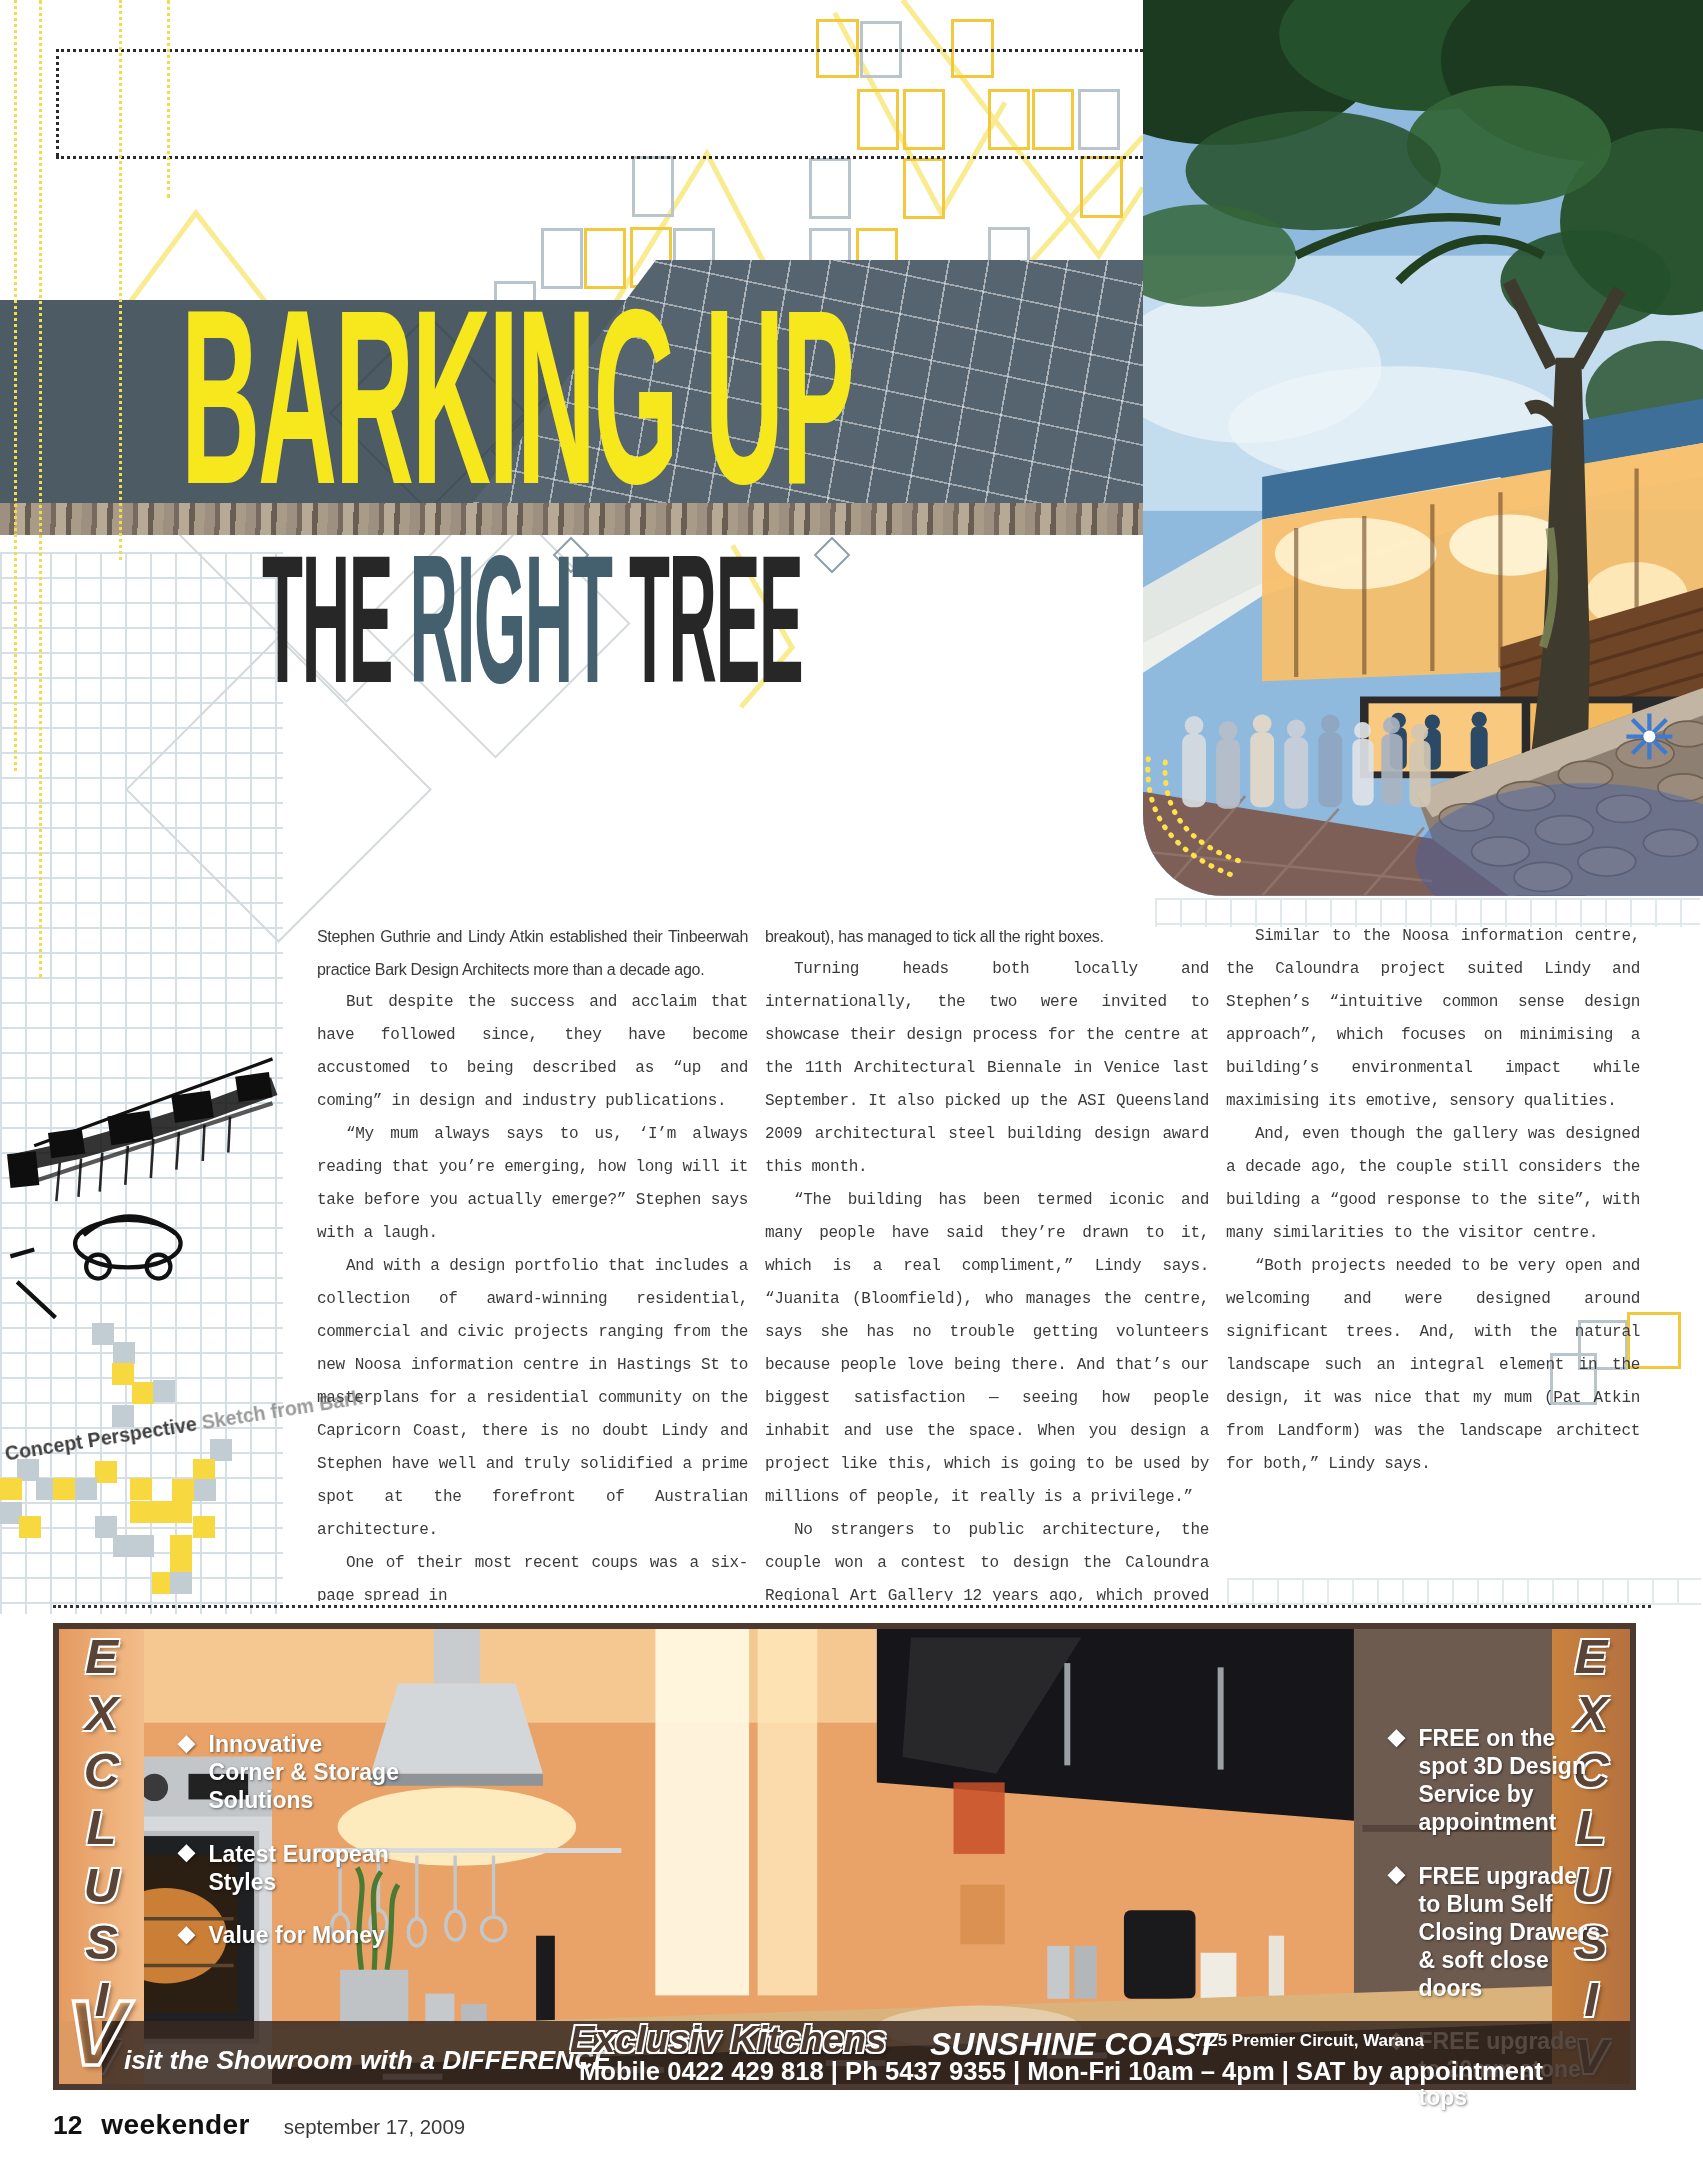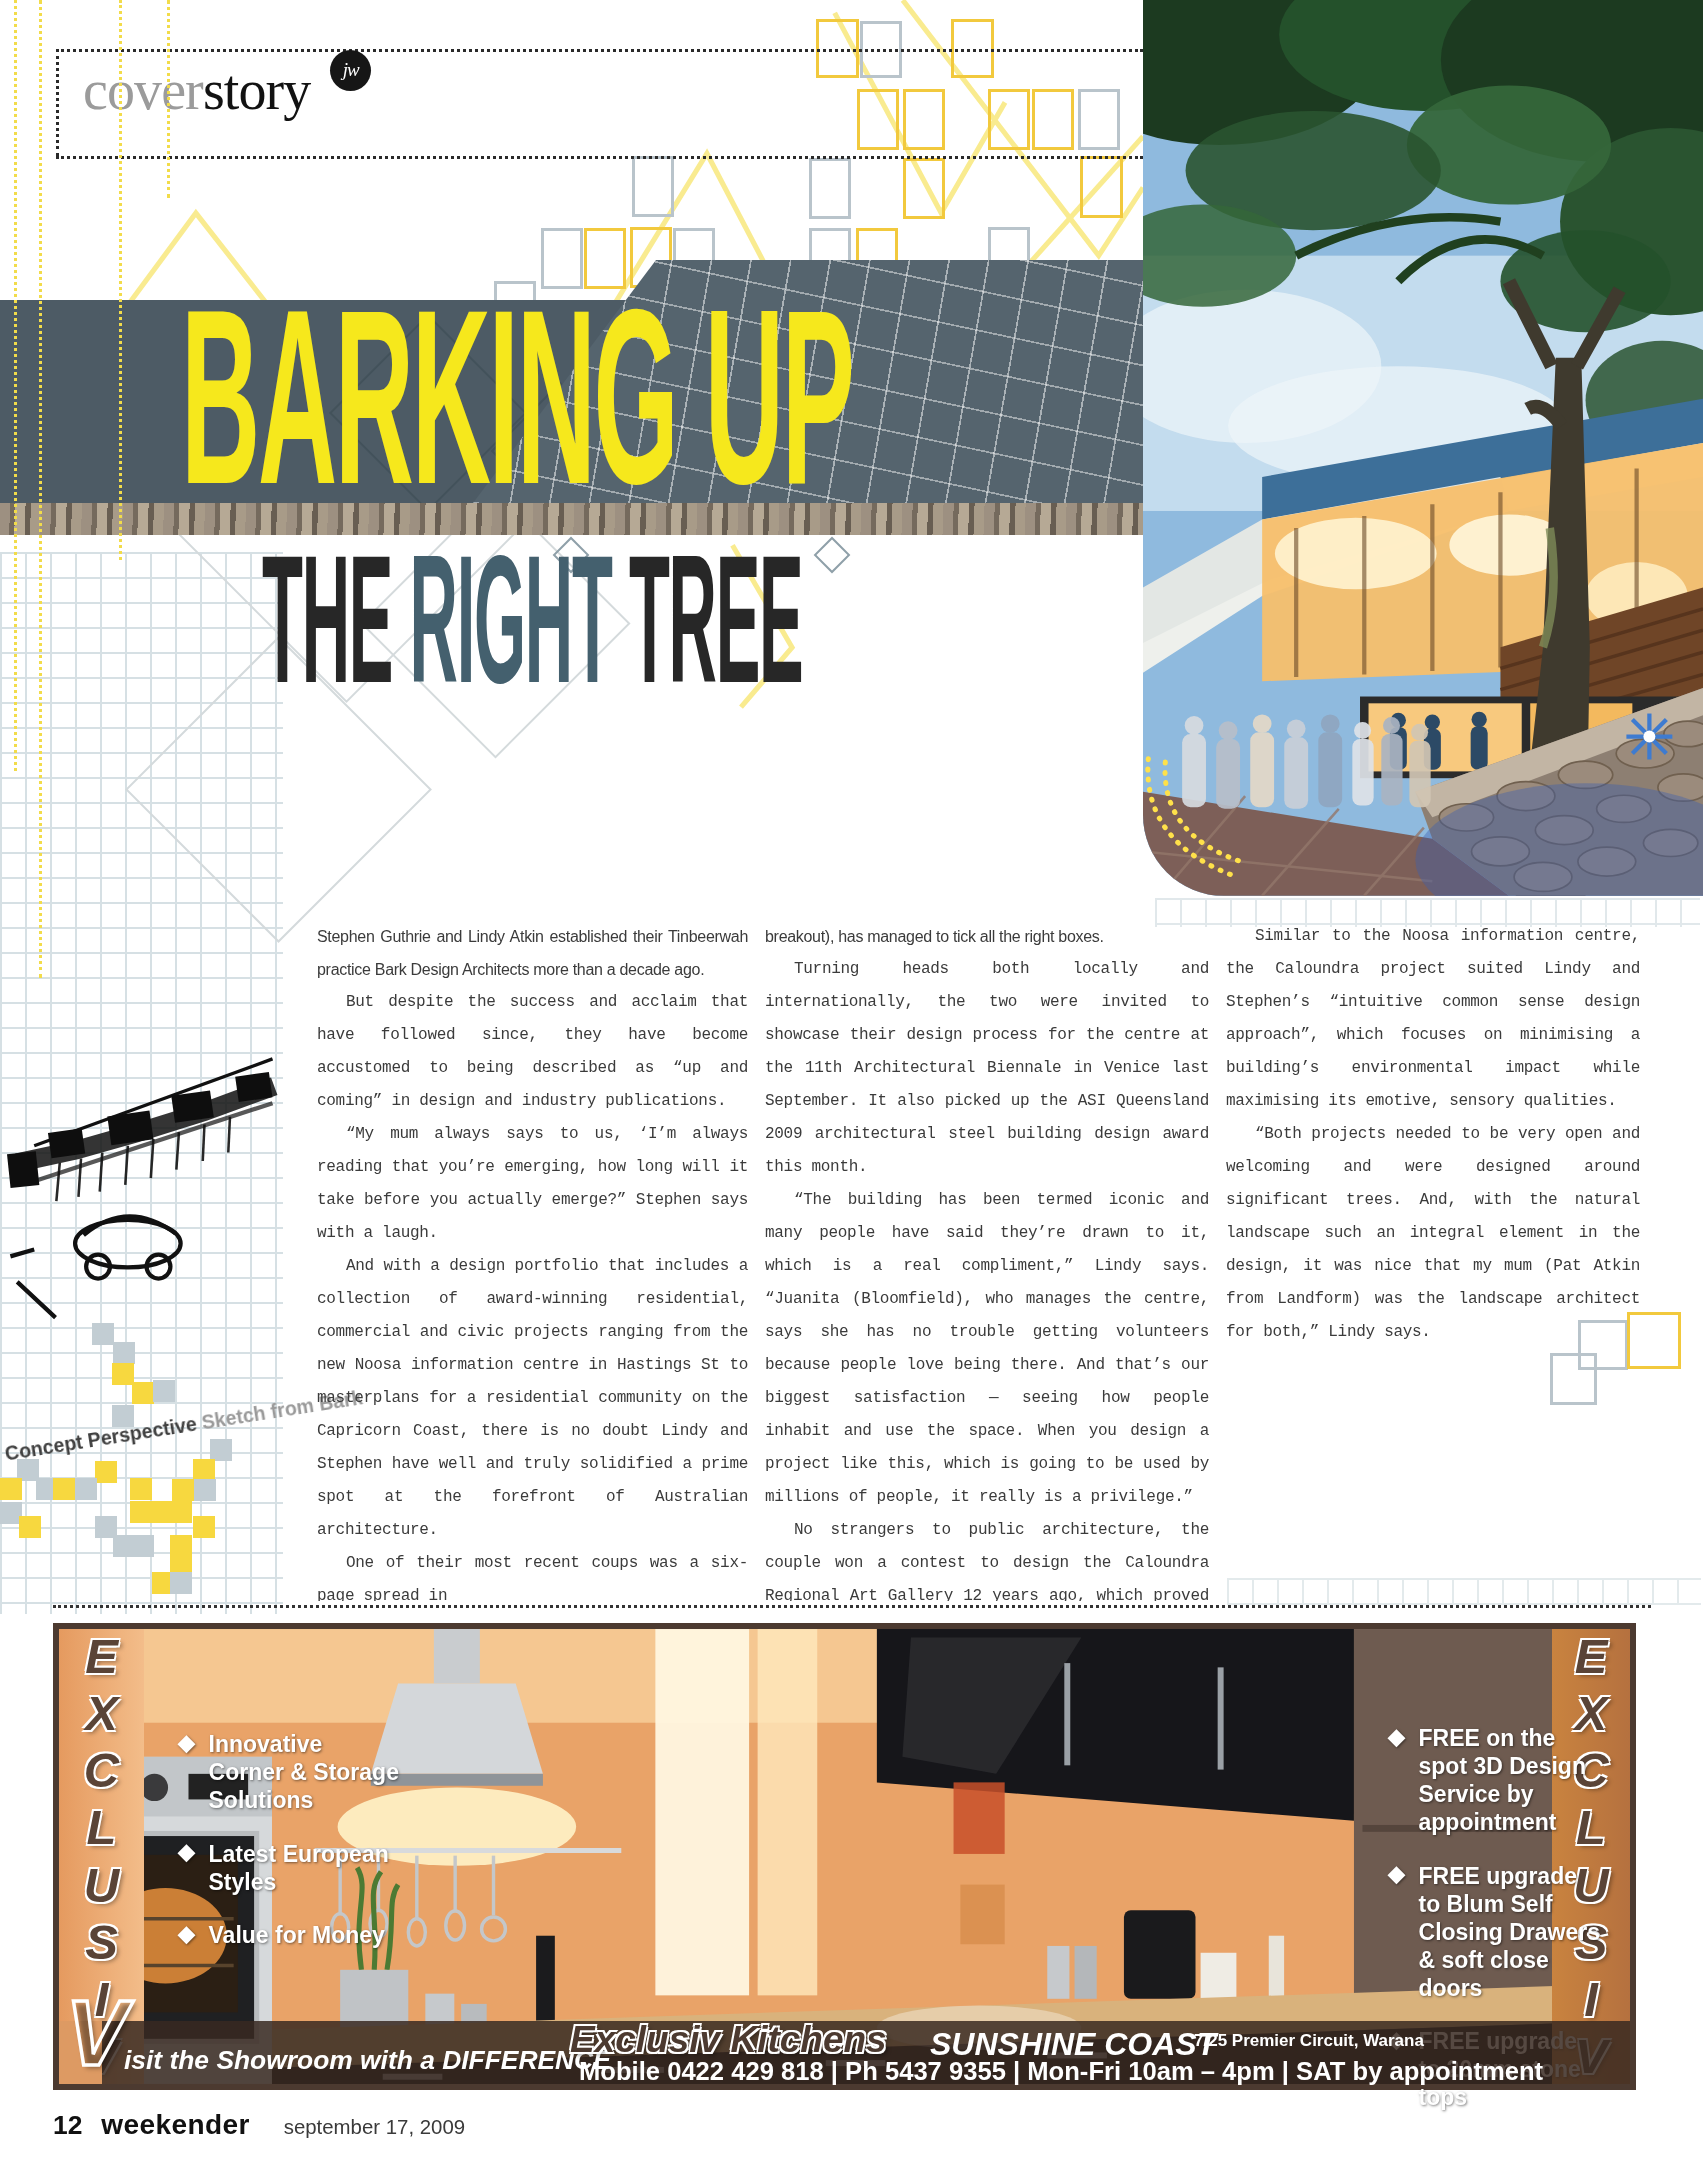--- a/index.html
+++ b/index.html
@@ -126,24 +126,20 @@
 
   <div class="hdot" style="left:56px;top:49px;width:1087px;"></div>
   <div class="hdot" style="left:56px;top:156px;width:1087px;"></div>
   <div class="vdash black" style="left:56px;top:49px;height:107px;"></div>
 
   <div class="vdash" style="left:13.6px;top:0;height:771px;"></div>
   <div class="vdash" style="left:39px;top:0;height:978px;"></div>
   <div class="vdash" style="left:119px;top:0;height:560px;"></div>
   <div class="vdash" style="left:167px;top:0;height:198px;"></div>
 
-  <div class="coverstory">
-    <span class="c1">cover</span><span class="c2">story</span>
-    <span class="badge">jw</span>
-  </div>
 
   <div class="banner">
     <div class="banner-base">
       <div class="bdiamond" style="left:358px;top:43px;width:136px;height:136px;"></div>
       <div class="bdiamond" style="left:511px;top:102px;width:94px;height:94px;"></div>
     </div>
     <div class="banner-grid"></div>
   </div>
   <div class="bark"></div>
   <h1 class="hl1">BARKING UP</h1>
@@ -347,20 +343,21 @@
         <p class="para ind"><span>One of their most recent coups was a six-page spread in </span></p>
       </div>
     <div class="article-col">
         <p class="para"><span>breakout), has managed to tick all the right boxes.</span></p>
         <p class="para ind"><span>Turning heads both locally and internationally, the two were invited to showcase their design process for the centre at the 11th Architectural Biennale in Venice last September. It also picked up the ASI Queensland 2009 architectural steel building design award this month.</span></p>
         <p class="para ind"><span>“The building has been termed iconic and many people have said they’re drawn to it, which is a real compliment,” Lindy says. “Juanita (Bloomfield), who manages the centre, says she has no trouble getting volunteers because people love being there. And that’s our biggest satisfaction — seeing how people inhabit and use the space. When you design a project like this, which is going to be used by millions of people, it really is a privilege.”</span></p>
         <p class="para ind"><span>No strangers to public architecture, the couple won a contest to design the Caloundra Regional Art Gallery 12 years ago, which proved the catalyst to establish their own practice.</span></p>
       </div>
     <div class="article-col">
         <p class="para ind"><span>Similar to the Noosa information centre, the Caloundra project suited Lindy and Stephen’s “intuitive common sense design approach”, which focuses on minimising a building’s environmental impact while maximising its emotive, sensory qualities.</span></p>
+        <p class="para ind"><span>And, even though the gallery was designed a decade ago, the couple still considers the building a “good response to the site”, with many similarities to the visitor centre.</span></p>
         <p class="para ind"><span>“Both projects needed to be very open and welcoming and were designed around significant trees. And, with the natural landscape such an integral element in the design, it was nice that my mum (Pat Atkin from Landform) was the landscape architect for both,” Lindy says.</span></p>
       </div>
   </div>
 
   <div class="sep"></div>
 
   <div class="ad">
     <svg class="kitchen" width="1571" height="455" viewBox="0 0 1844 534">
       <rect width="1844" height="534" fill="#e9a368"></rect>
       <rect width="1844" height="110" fill="#f8cf9b" opacity=".8"></rect>

